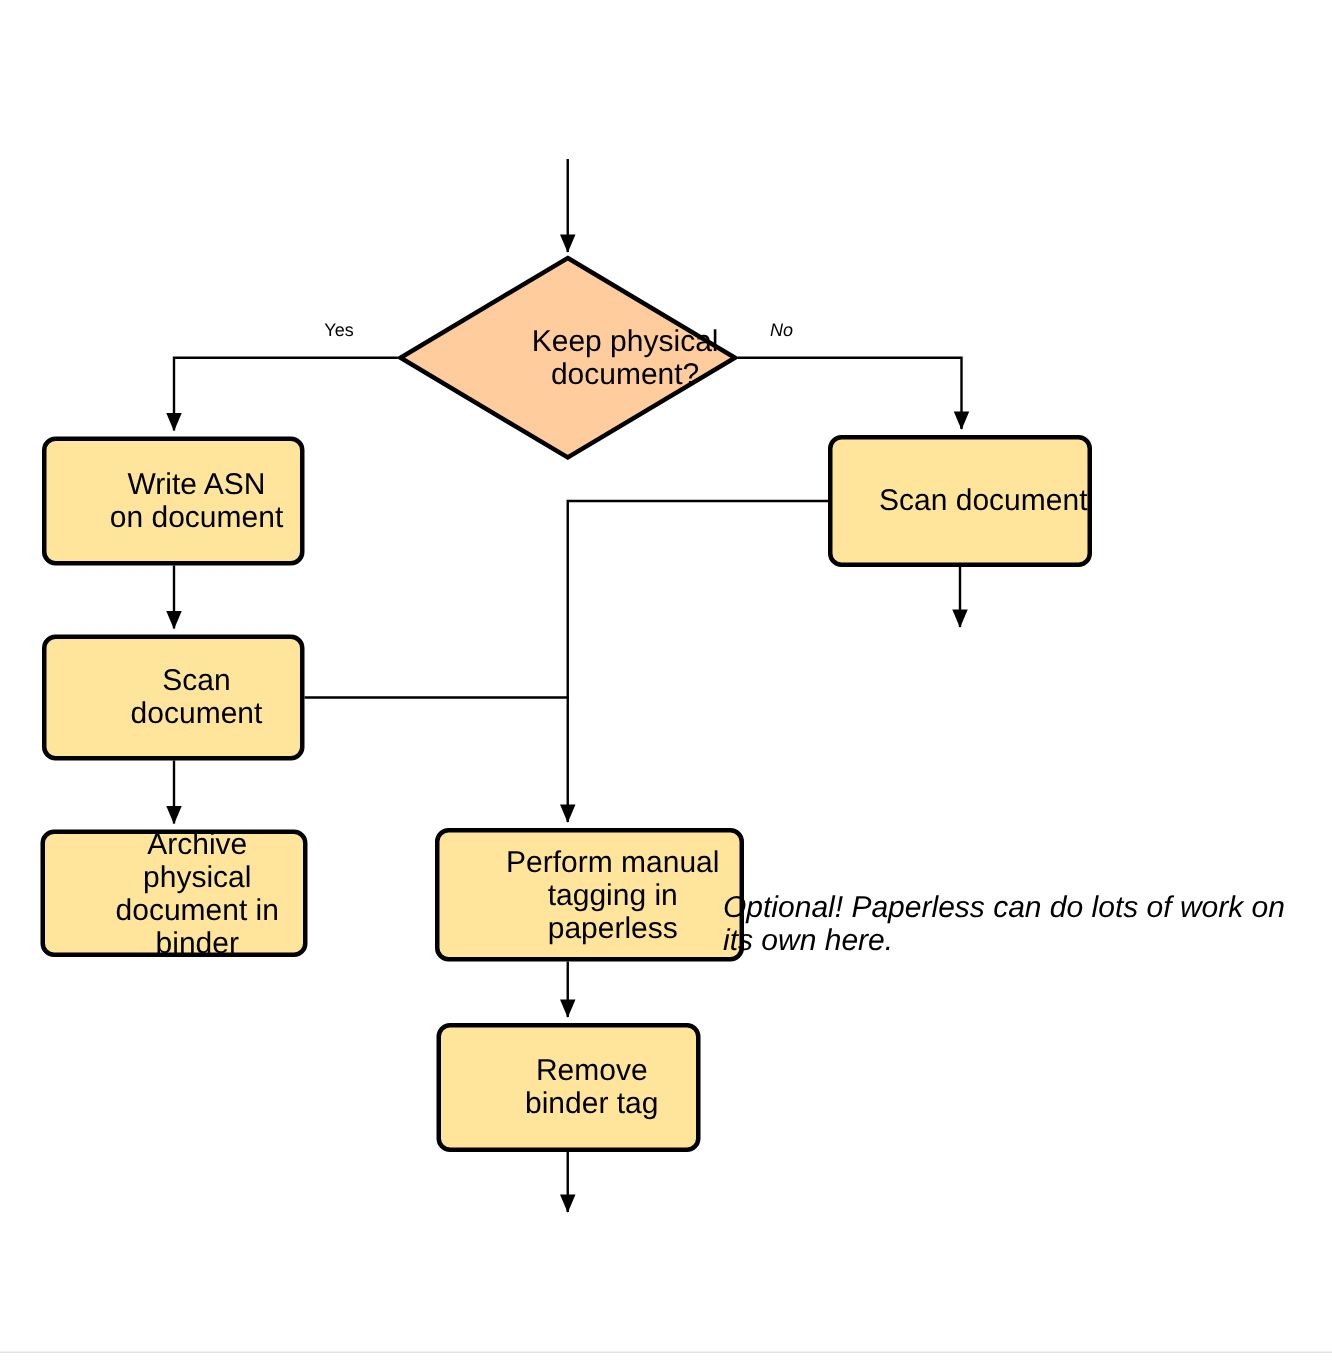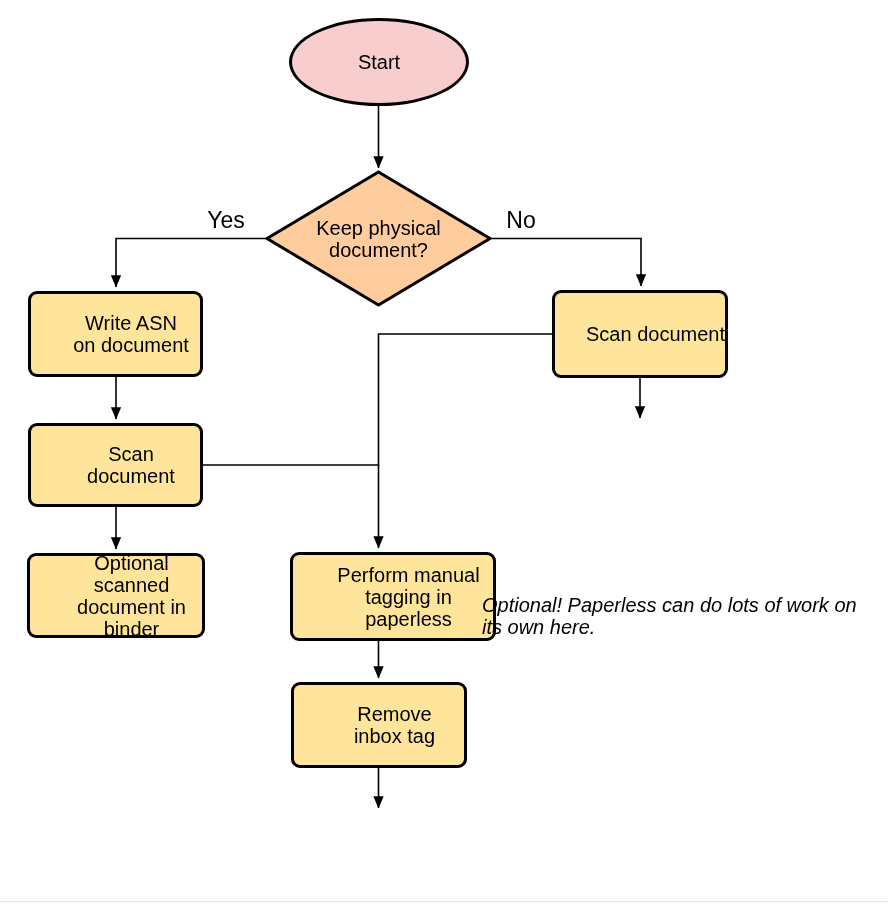--- a/index.html
+++ b/index.html
@@ -40,24 +40,25 @@
   .process {
     border: 3px solid var(--stroke, #000);
     border-radius: 9px;
     background: var(--process-fill, #ffe59b);
     padding-left: 31px;
   }
   .decision-label {
     position: absolute;
     background: transparent;
     border: none;
+    justify-content: flex-end;
   }
   .edge-label {
     position: absolute;
-    font-size: 23px;
+    font-size: 12px;
     line-height: 20px;
     color: #000000;
     text-align: center;
     width: 52px;
   }
   .note {
     position: absolute;
     font-size: 20px;
     line-height: 22px;
     font-style: italic;
@@ -92,62 +93,59 @@
     <path d="M492,238.5 L641,238.5 L641,286" fill="none" stroke="#000" stroke-width="1.6" marker-end="url(#arrow)"></path>
     <path d="M116,377 L116,419" fill="none" stroke="#000" stroke-width="1.6" marker-end="url(#arrow)"></path>
     <path d="M116,507 L116,549" fill="none" stroke="#000" stroke-width="1.6" marker-end="url(#arrow)"></path>
     <path d="M203,465 L379.3,465" fill="none" stroke="#000" stroke-width="1.6"></path>
     <path d="M552,334 L378.5,334 L378.5,548" fill="none" stroke="#000" stroke-width="1.6" marker-end="url(#arrow)"></path>
     <path d="M640,378 L640,418" fill="none" stroke="#000" stroke-width="1.6" marker-end="url(#arrow)"></path>
     <path d="M378.5,641 L378.5,678" fill="none" stroke="#000" stroke-width="1.6" marker-end="url(#arrow)"></path>
     <path d="M378.5,768 L378.5,808" fill="none" stroke="#000" stroke-width="1.6" marker-end="url(#arrow)"></path>
   </svg>
 
-  <div class="node terminator" style="left:289px; top:18px; width:180px; height:88px;">
-    <span>Start</span>
-  </div>
 
   <div class="node decision-label" style="left:278px; top:206px; width:201px; height:65px;">
     <span>Keep physical
 document?</span>
   </div>
 
   <div class="node process" style="left:28px; top:291px; width:175px; height:86px;">
     <span>Write ASN
 on document</span>
   </div>
 
   <div class="node process" style="left:28px; top:423px; width:175px; height:84px;">
     <span>Scan document</span>
   </div>
 
   <div class="node process" style="left:27px; top:553px; width:178px; height:85px;">
-    <span>Optional scanned
+    <span>Archive physical
 document in
 binder</span>
   </div>
 
   <div class="node process" style="left:552px; top:290px; width:176px; height:88px;">
     <span>Scan document</span>
   </div>
 
 
   <div class="node process" style="left:290px; top:552px; width:206px; height:89px;">
     <span>Perform manual
 tagging in
 paperless</span>
   </div>
 
   <div class="node process" style="left:291px; top:682px; width:176px; height:86px;">
     <span>Remove
-inbox tag</span>
+binder tag</span>
   </div>
 
 
   <div class="edge-label" style="left:200px; top:210px;">Yes</div>
-  <div class="edge-label" style="left:495px; top:210px;">No</div>
+  <div class="edge-label" style="left:495px; top:210px;font-style:italic;">No</div>
 
   <div class="note" style="left:482px; top:594px; width:420px;">Optional! Paperless can do lots of work on
 its own here.</div>
 
   <div class="page-edge"></div>
 
 </div>
 
 </body></html>

